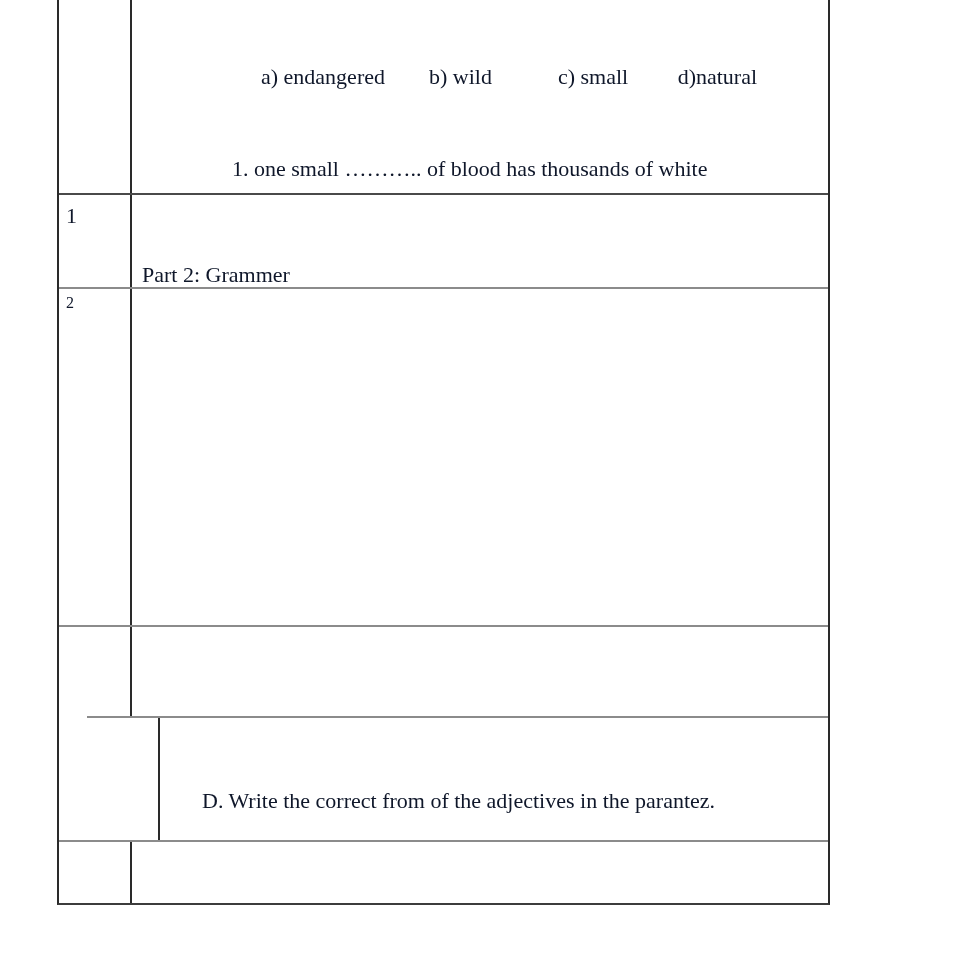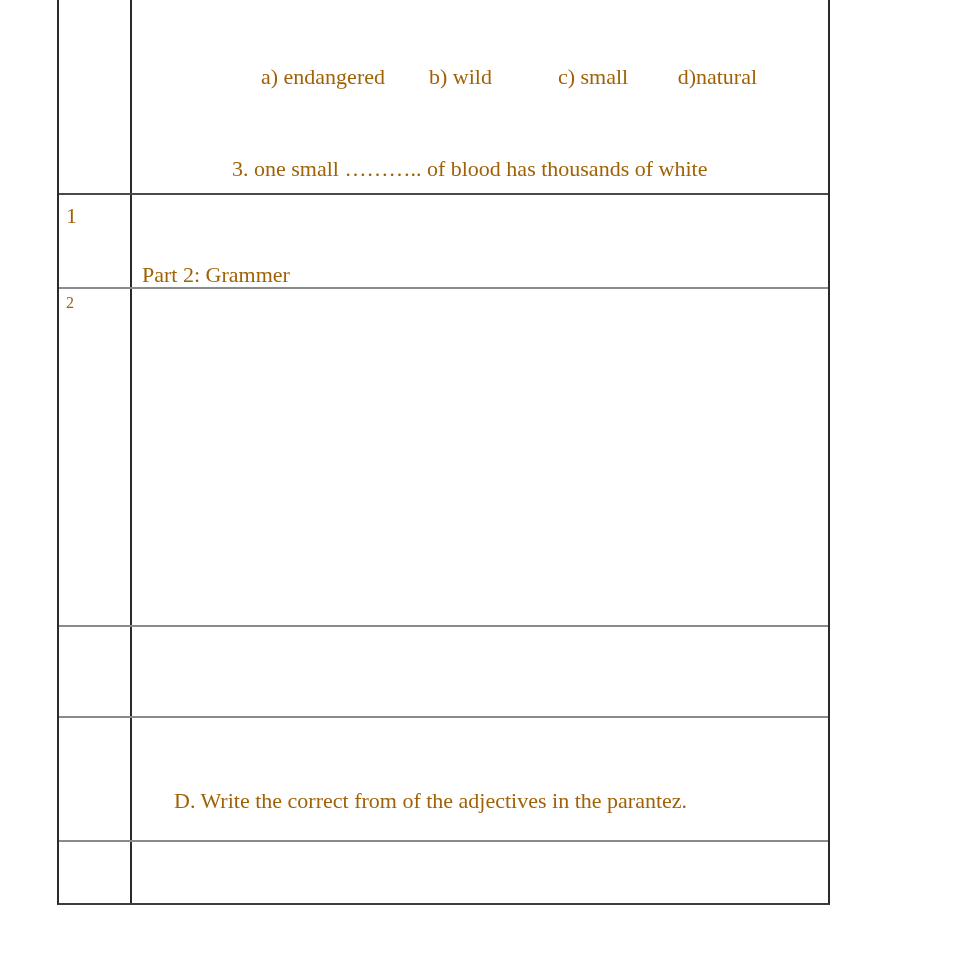--- a/index.html
+++ b/index.html
@@ -7,21 +7,21 @@
     padding: 0;
     background: #ffffff;
   }
   .page {
     position: relative;
     width: 953px;
     height: 953px;
     background: #ffffff;
     overflow: hidden;
     font-family: "Liberation Serif", serif;
-    color: #a16207;
+    color: #0f172a;
   }
   .exam-table {
     position: absolute;
     left: 57px;
     top: 0;
     width: 773px;
     box-sizing: border-box;
     border-left: 2px solid #2a2a2a;
     border-right: 2px solid #2a2a2a;
     border-bottom: 2px solid #3c3c3c;
@@ -55,21 +55,21 @@
     padding-right: 4px;
     font-size: 22px;
     line-height: 30.5px;
     white-space: pre;
     overflow: hidden;
   }
   .r0 { height: 193px; }
   .r1 { height: 94px; }
   .r2 { height: 338px; }
   .r3 { height: 91px; }
-  .r4 { height: 124px; }
+  .r4 { height: 124px; margin-left: 28px; }
   .r5 { height: 63px; }
   .r0 .content-cell { padding-top: 1px; }
   .r1 .content-cell { padding-top: 4px; }
   .r2 .content-cell { padding-top: 6px; }
   .r3 .content-cell { padding-top: 5px; }
   .r4 .content-cell { padding-top: 7px; }
   .r5 .content-cell { padding-top: 5px; }
   .line { min-height: 30.5px; }
   .i32  { padding-left: 32px; }
   .i62  { padding-left: 62px; }
@@ -79,21 +79,21 @@
 </head>
 <body>
 
 <div class="page">
   <div class="exam-table">
 
     <div class="trow r0">
       <div class="num-cell"></div>
       <div class="content-cell">
         <div class="line i119">a) endangered        b) wild            c) small         d)natural</div>
-        <div class="line i90">3. one small ……….. of blood has thousands of white</div>
+        <div class="line i90">1. one small ……….. of blood has thousands of white</div>
         
         
         
         
       </div>
     </div>
 
     <div class="trow r1 dark-top">
       <div class="num-cell">1</div>
       <div class="content-cell">

